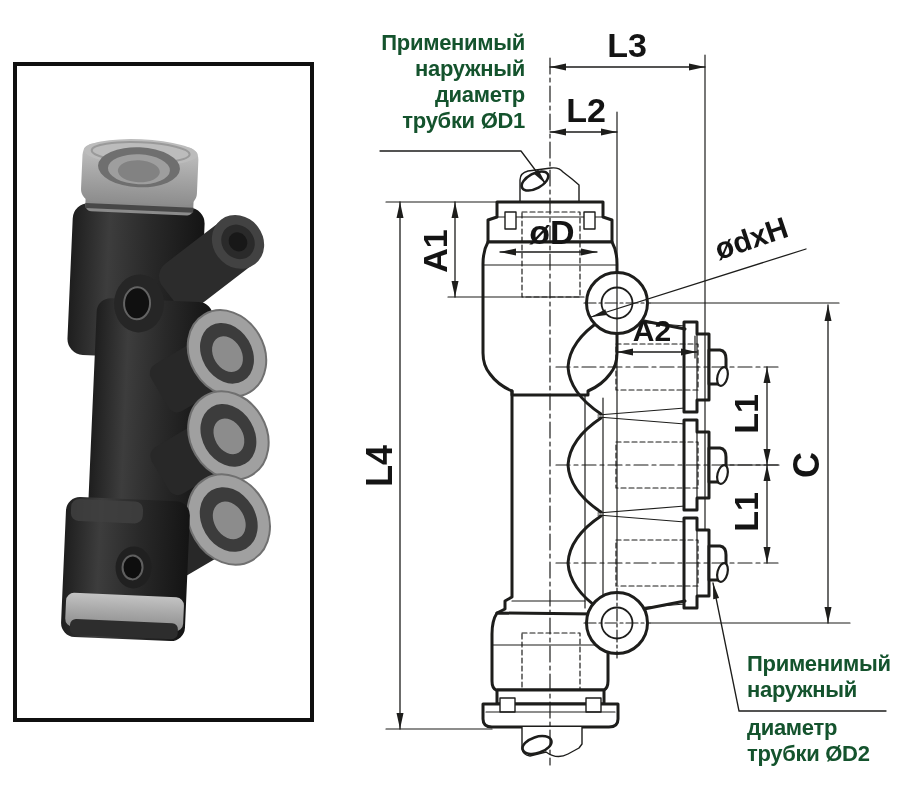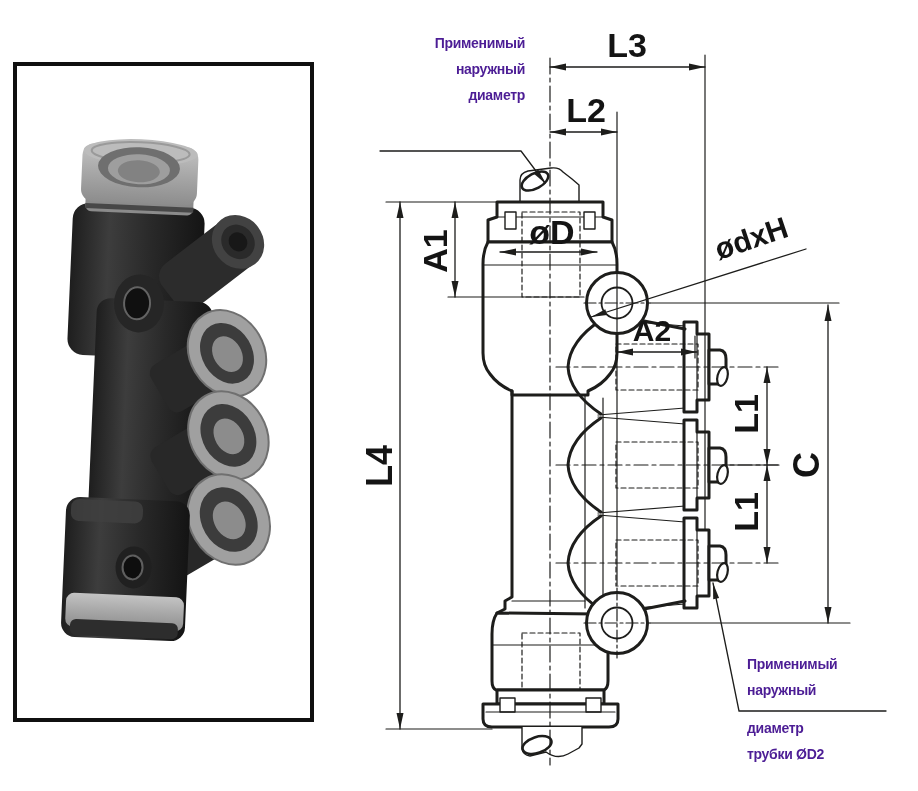--- a/index.html
+++ b/index.html
@@ -2,21 +2,21 @@
 <html><head>
 <meta charset="utf-8">
 <style>
   html,body{margin:0;padding:0;background:#ffffff;}
   body{width:918px;height:791px;font-family:"Liberation Sans",sans-serif;}
   .stage{position:relative;width:918px;height:791px;background:#fff;overflow:hidden;}
   .photo-frame{position:absolute;left:13px;top:62px;width:301px;height:660px;
     border:4px solid #101010;box-sizing:border-box;background:#fff;}
   .photo-frame svg{display:block;}
   svg.drawing{position:absolute;left:0;top:0;}
-  .note{position:absolute;color:#4c1d95;font-weight:bold;font-size:14px;line-height:26px;letter-spacing:-0.3px;}
+  .note{position:absolute;color:#14532d;font-weight:bold;font-size:22px;line-height:26px;letter-spacing:-0.3px;}
   .note div{white-space:nowrap;}
   #note-d1{left:330px;top:30px;width:195px;text-align:right;}
   #note-d2a{left:747px;top:651px;width:180px;text-align:left;}
   #note-d2b{left:747px;top:715px;width:180px;text-align:left;}
   .dim-text{font-weight:bold;fill:#141414;}
 </style>
 </head>
 <body>
 
 <div class="stage">
@@ -263,20 +263,21 @@
       <text class="dim-text" font-size="34" text-anchor="middle" transform="translate(758,512) rotate(-90)">L1</text>
       <text class="dim-text" font-size="36" text-anchor="middle" transform="translate(819,465) rotate(-90)">C</text>
       <text class="dim-text" font-size="36" text-anchor="middle" transform="translate(392,466) rotate(-90)">L4</text>
     </g>
   </svg>
 
   <div class="note" id="note-d1">
     <div>Применимый</div>
     <div>наружный</div>
     <div>диаметр</div>
+    <div>трубки ØD1</div>
   </div>
   <div class="note" id="note-d2a">
     <div>Применимый</div>
     <div>наружный</div>
   </div>
   <div class="note" id="note-d2b">
     <div>диаметр</div>
     <div>трубки ØD2</div>
   </div>
 

